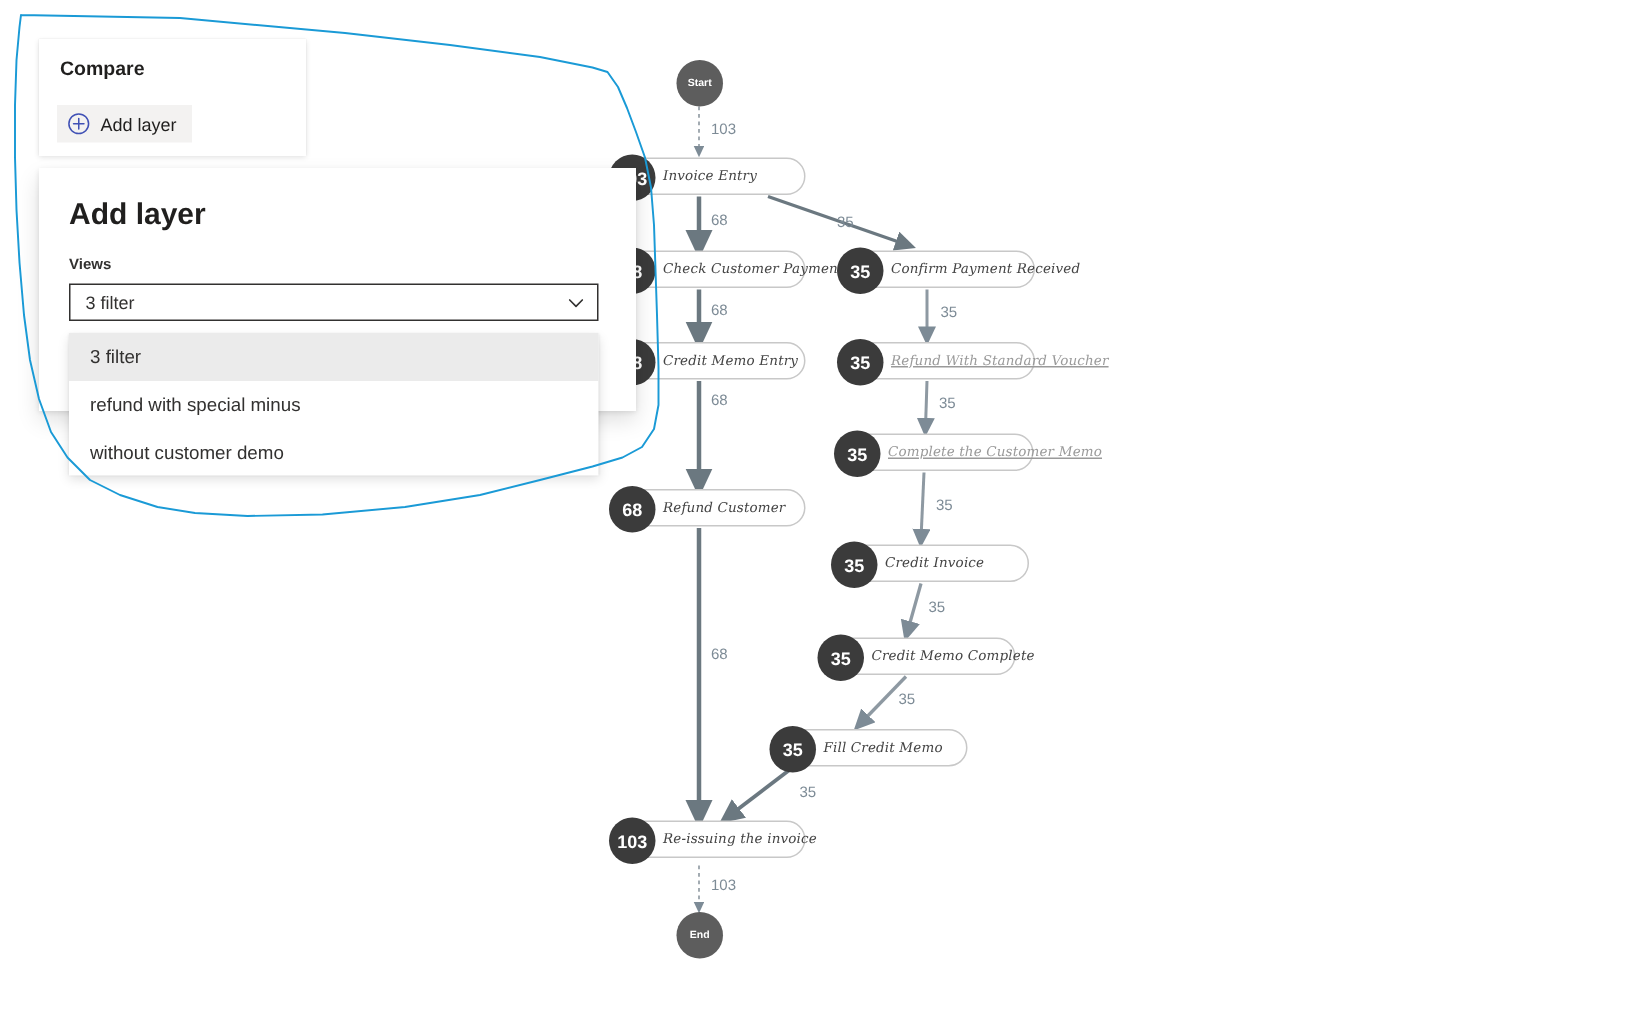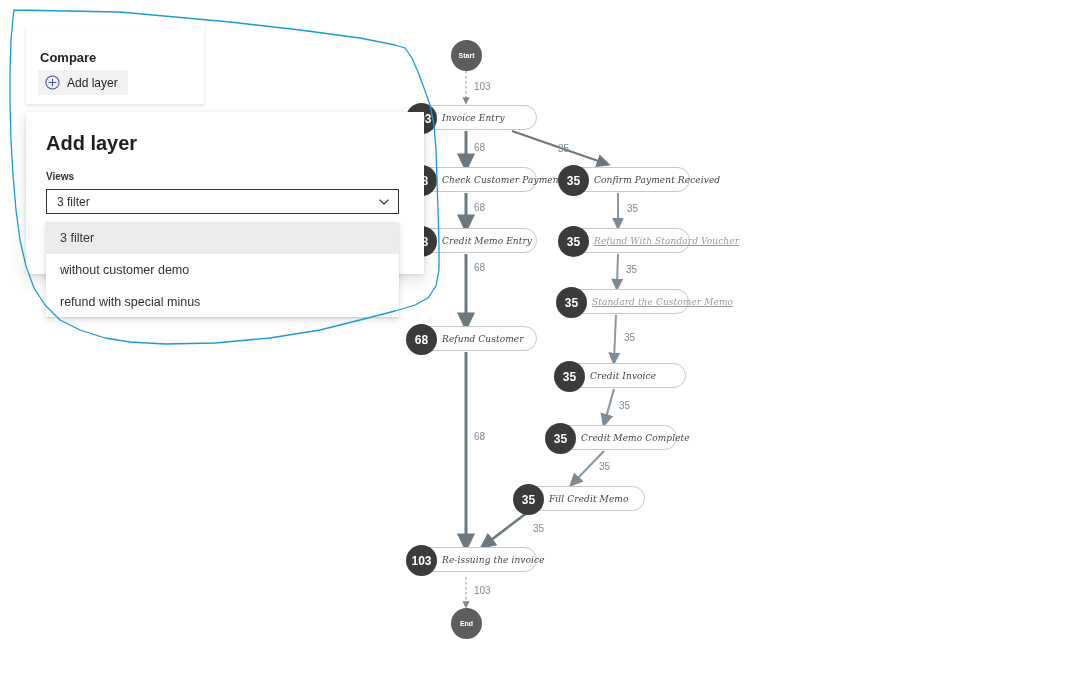--- a/index.html
+++ b/index.html
@@ -64,21 +64,21 @@
   }
 
   
   #compare-panel{
     position:absolute;left:26px;top:26px;width:178px;height:78px;
     background:#ffffff;
     box-shadow:0 1.6px 3.6px rgba(0,0,0,.13),0 .3px .9px rgba(0,0,0,.11);
     z-index:20;
   }
   #compare-title{
-    position:absolute;left:14px;top:24px;
+    position:absolute;left:14px;top:12px;
     font-size:13px;font-weight:bold;color:#201f1e;
   }
   #add-layer-btn{
     position:absolute;left:12px;top:44px;
     height:25px;
     display:flex;align-items:center;
     background:#f3f2f1;
     padding:0 10px 0 7px;
     cursor:pointer;
     border:none;
@@ -214,21 +214,21 @@
     <div class="node" style="left:559px;top:167px;width:131px;">
       <span class="badge">35</span>
       <span class="nlabel">Confirm Payment Received</span>
     </div>
     <div class="node dim" style="left:559px;top:228px;width:131px;">
       <span class="badge">35</span>
       <span class="nlabel">Refund With Standard Voucher</span>
     </div>
     <div class="node dim" style="left:557px;top:289px;width:132px;">
       <span class="badge">35</span>
-      <span class="nlabel">Standard the Customer Memo</span>
+      <span class="nlabel">Complete the Customer Memo</span>
     </div>
     <div class="node" style="left:555px;top:363px;width:131px;">
       <span class="badge">35</span>
       <span class="nlabel">Credit Invoice</span>
     </div>
     <div class="node" style="left:546px;top:425px;width:131px;">
       <span class="badge">35</span>
       <span class="nlabel">Credit Memo Complete</span>
     </div>
     <div class="node" style="left:514px;top:486px;width:131px;">
@@ -271,24 +271,24 @@
         <path d="M1.8 4 L6 8.2 L10.2 4" fill="none" stroke="#323130" stroke-width="1.1" stroke-linecap="round" stroke-linejoin="round"></path>
       </svg>
     </div>
   </div>
 
   <div id="views-dropdown">
     <div class="dd-option selected">
       <span>3 filter</span>
     </div>
     <div class="dd-option">
+      <span>refund with special minus</span>
+    </div>
+    <div class="dd-option">
       <span>without customer demo</span>
-    </div>
-    <div class="dd-option">
-      <span>refund with special minus</span>
     </div>
   </div>
 
   <svg id="annotation">
     <path d="M14,10 L120,12 L230,22 L300,30 L360,38 L395,45 L405,48
              L412,58 L418,72 L424,88 L430,105 L434,125 L436,150 L437,180
              L438,210 L439,245 L439,270 L436,286 L428,298 L415,305
              L395,311 L360,320 L320,330 L270,338 L215,343 L165,344
              L130,342 L105,338 L80,330 L60,320 L45,305 L34,288
              L26,266 L20,240 L16,210 L13,175 L11,140 L10,105

